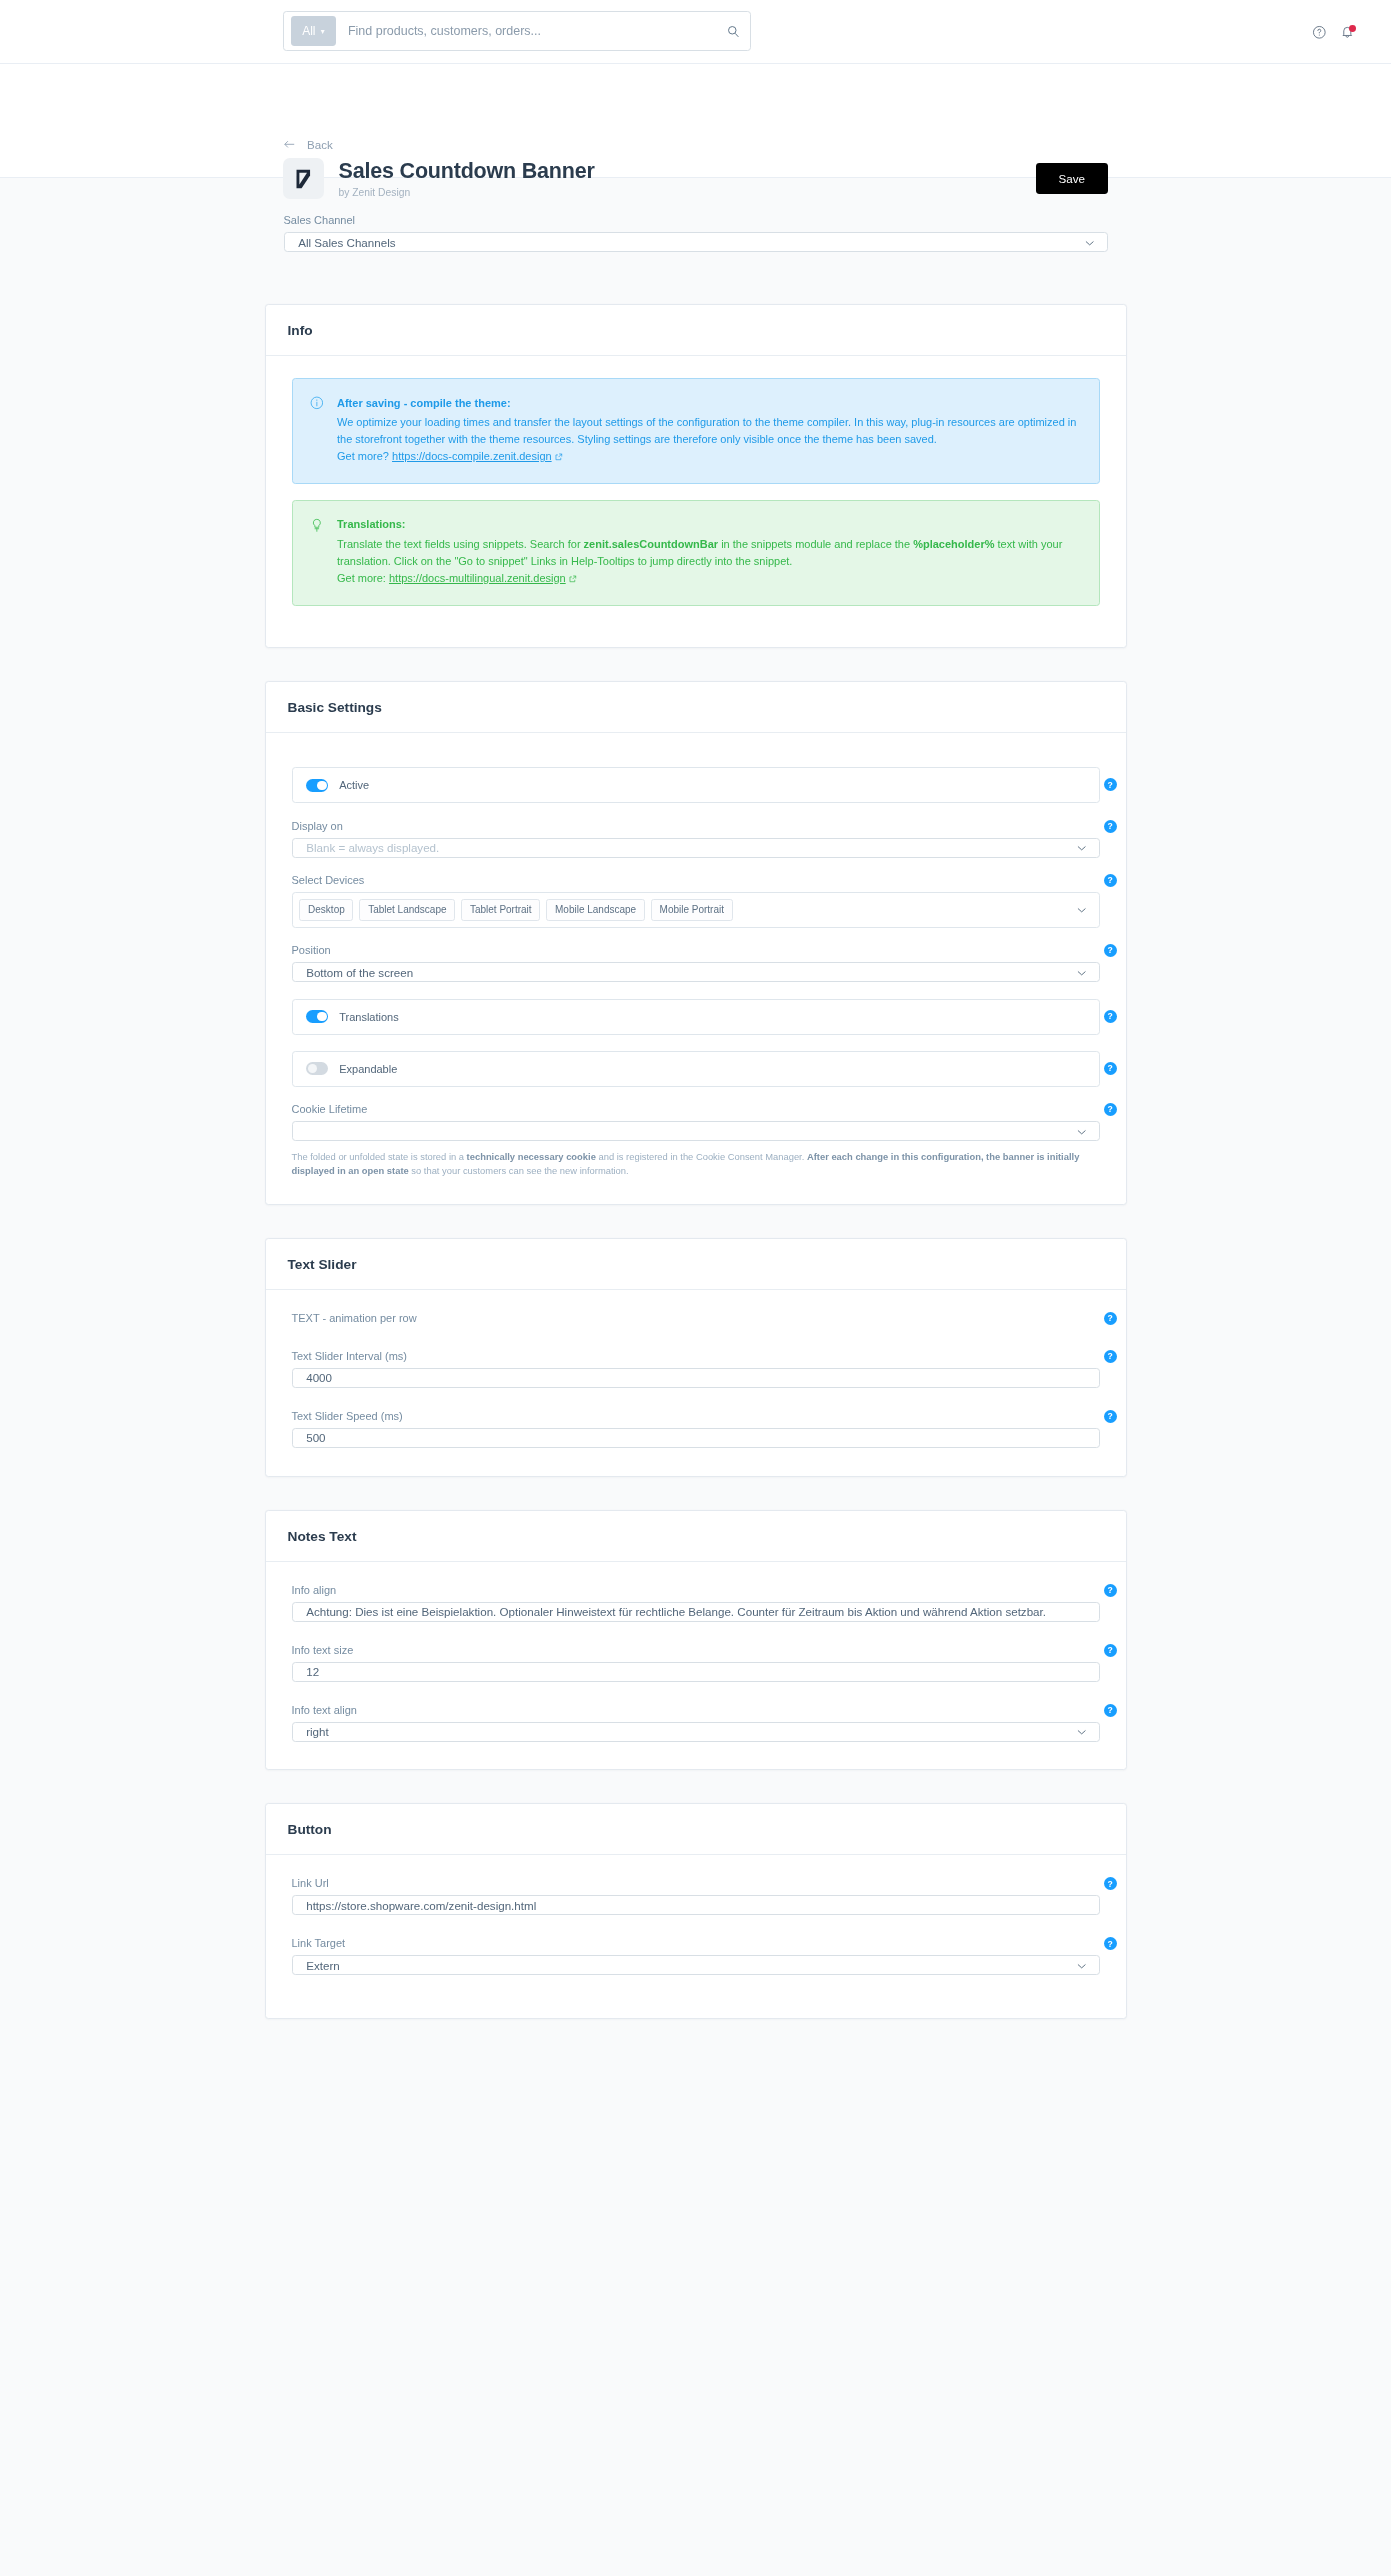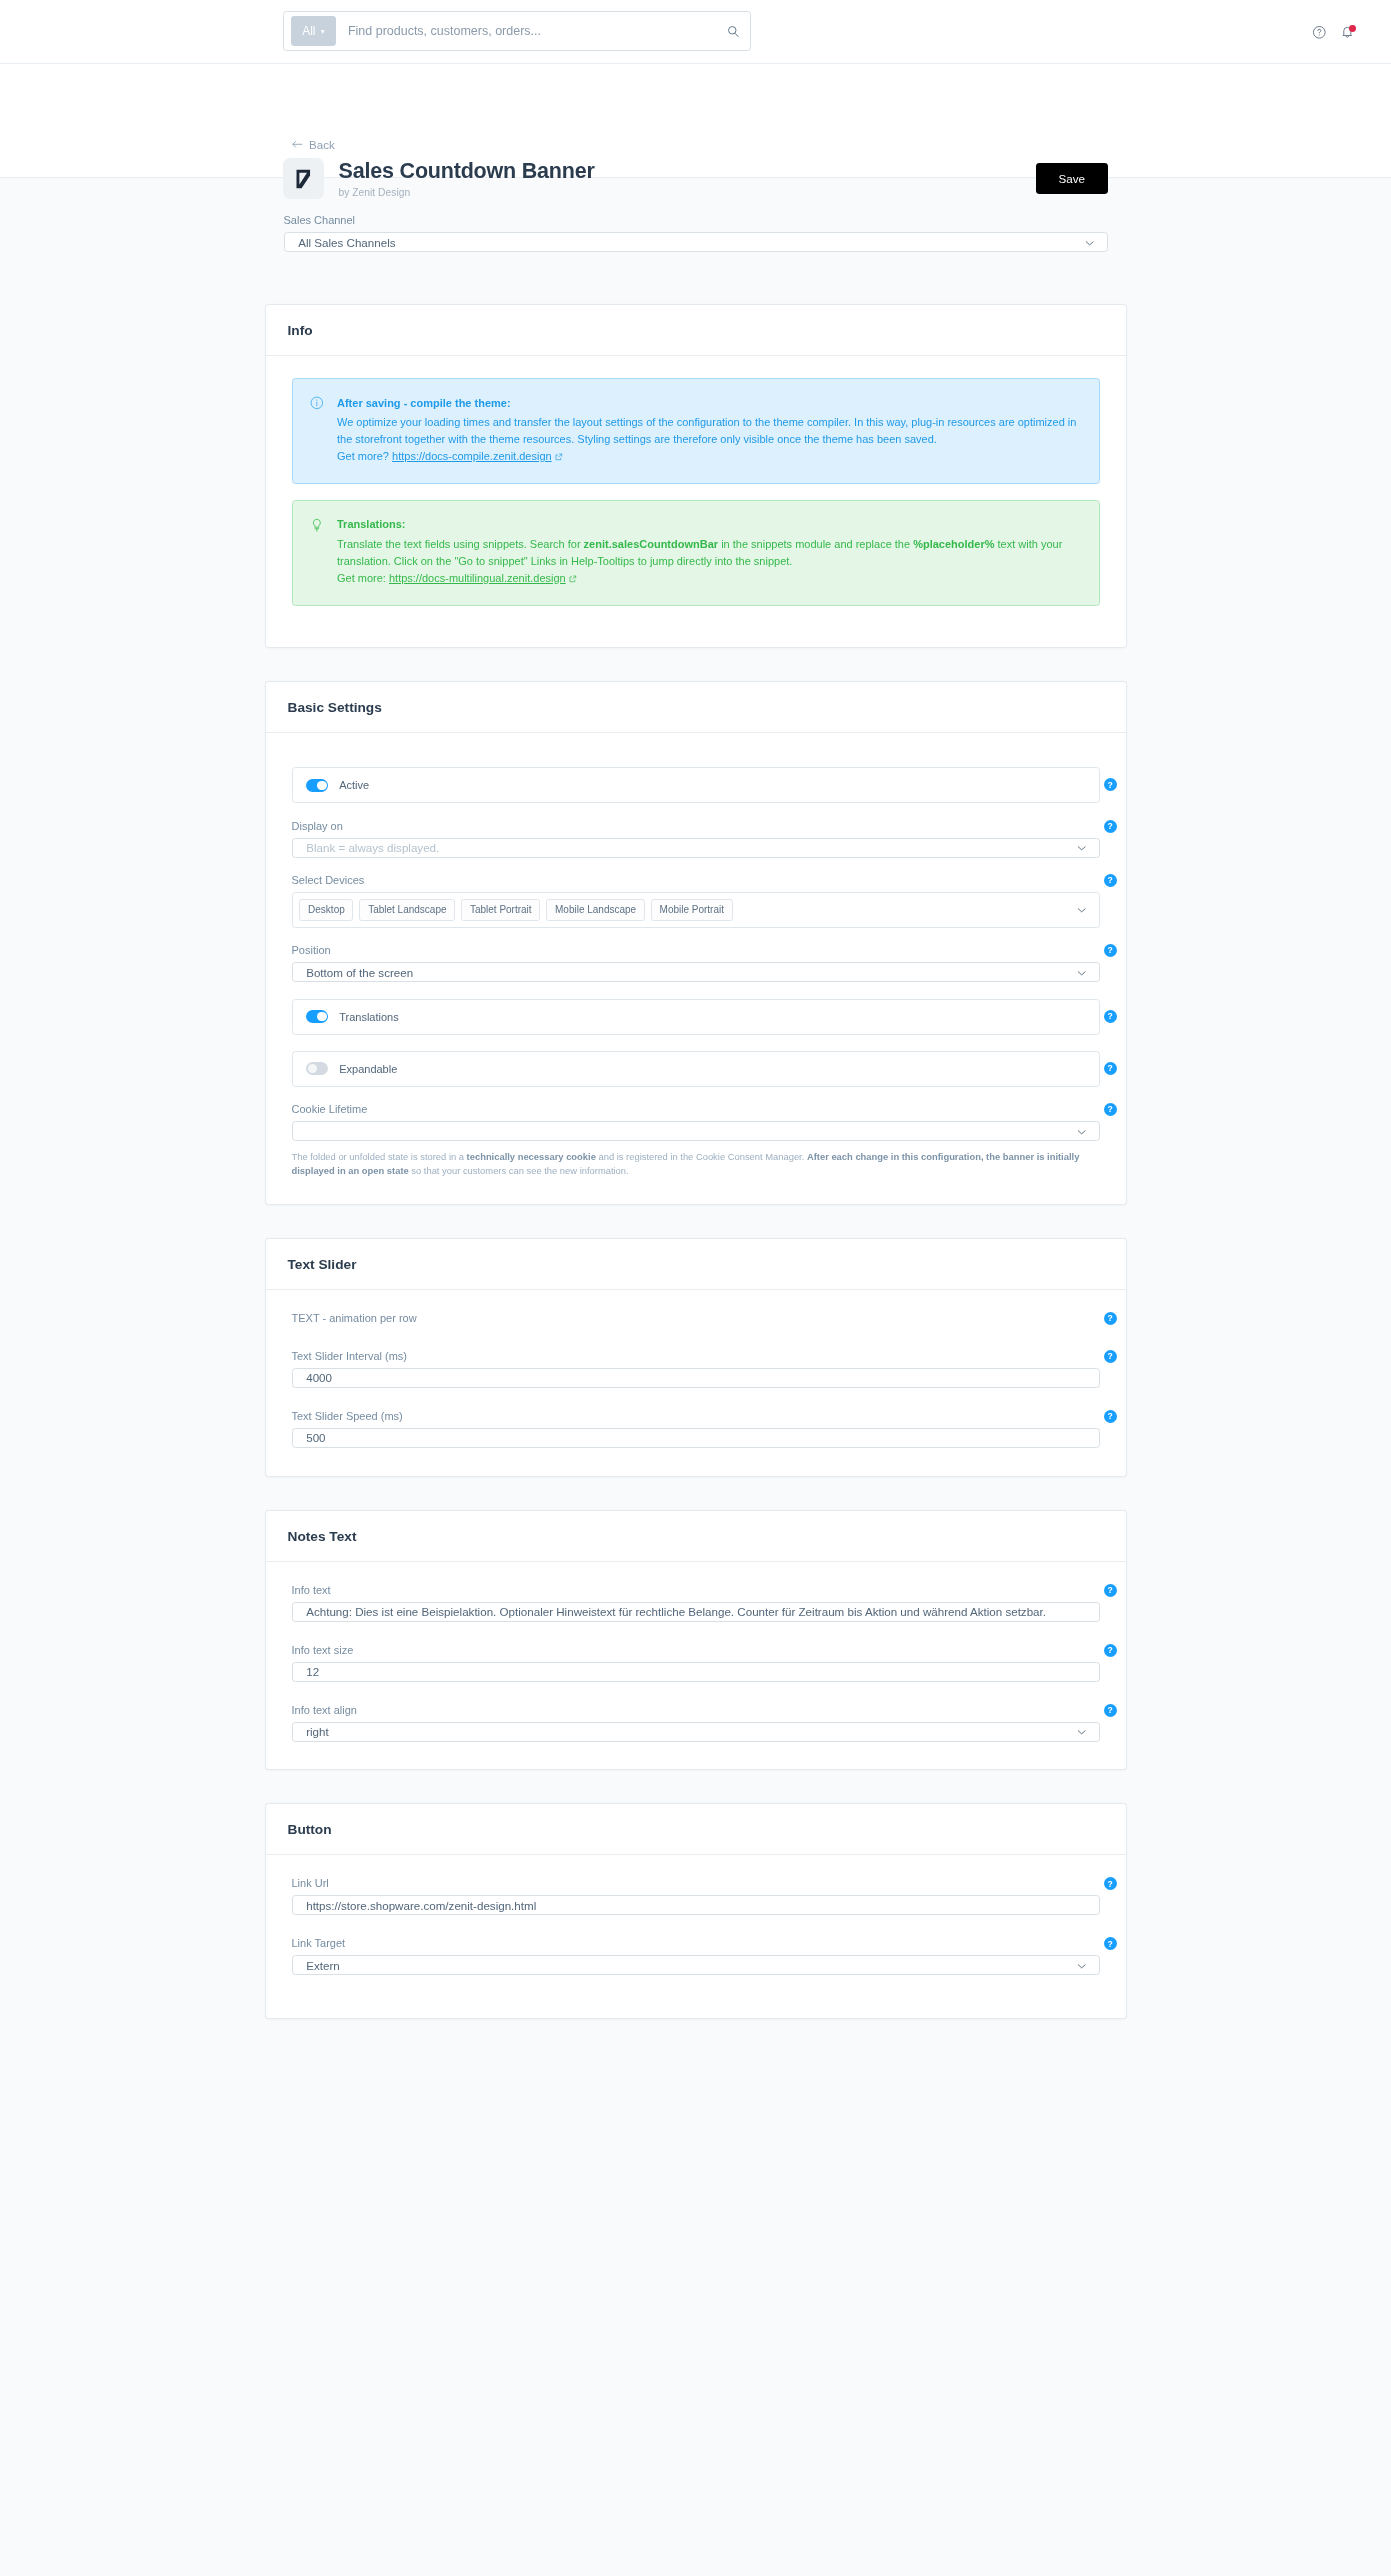--- a/index.html
+++ b/index.html
@@ -82,22 +82,22 @@
   
   .pagehead {
     background: #fff;
     padding: 13.7px 0 20.6px 0;
     border-bottom: 0.9px solid #e9eef4;
     position: relative;
     height: 114px;
   }
   .back-link {
     position: absolute;
-    left: 292px; top: 74px;
-    display: flex; align-items: flex-end; gap: 6px;
+    left: 284px; top: 74px;
+    display: flex; align-items: flex-end; gap: 12px;
     color: #8e9fb1;
     font-size: 11.6px;
     text-decoration: none;
   }
   .title-row {
     position: absolute;
     left: 283px; top: 94px;
     right: 283px;
     display: flex;
     align-items: center;
@@ -526,21 +526,21 @@
       </div>
 
     </div>
   </div>
 
   <div class="card">
     <div class="card-head">Notes Text</div>
     <div class="card-body">
 
       <div class="frow" style="margin-bottom:22px;">
-        <label class="field-label">Info text</label>
+        <label class="field-label">Info align</label>
         <div class="input-box">Achtung: Dies ist eine Beispielaktion. Optionaler Hinweistext für rechtliche Belange. Counter für Zeitraum bis Aktion und während Aktion setzbar.</div>
         <span class="help top">?</span>
       </div>
 
       <div class="frow" style="margin-bottom:22px;">
         <label class="field-label">Info text size</label>
         <div class="input-box">12</div>
         <span class="help top">?</span>
       </div>
 

